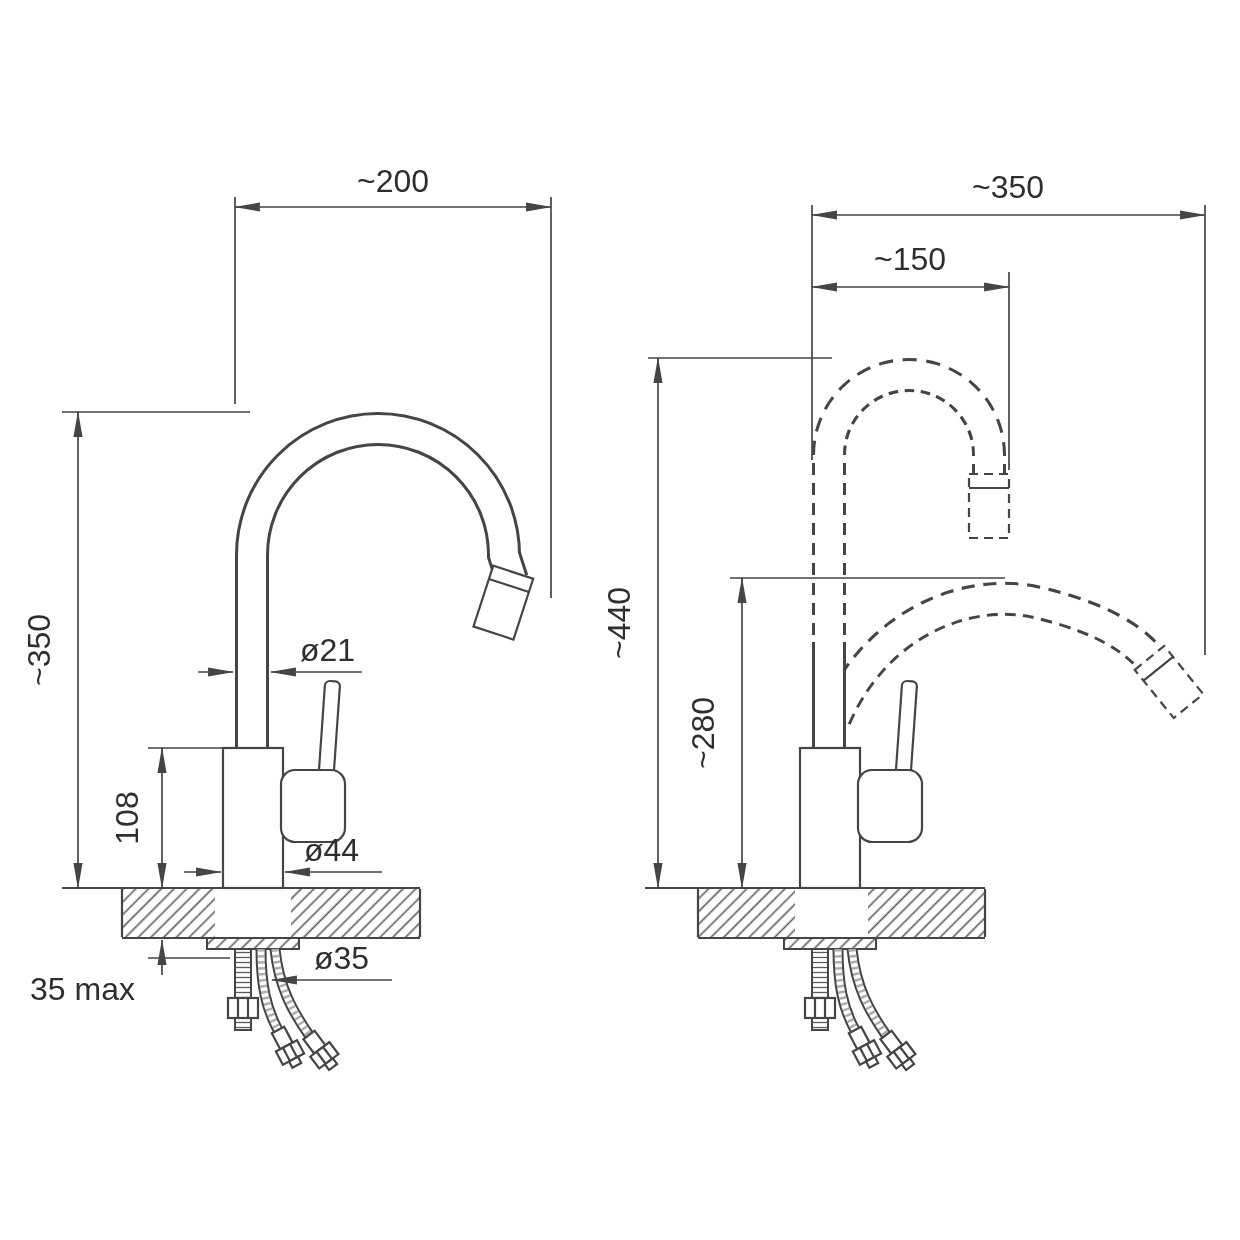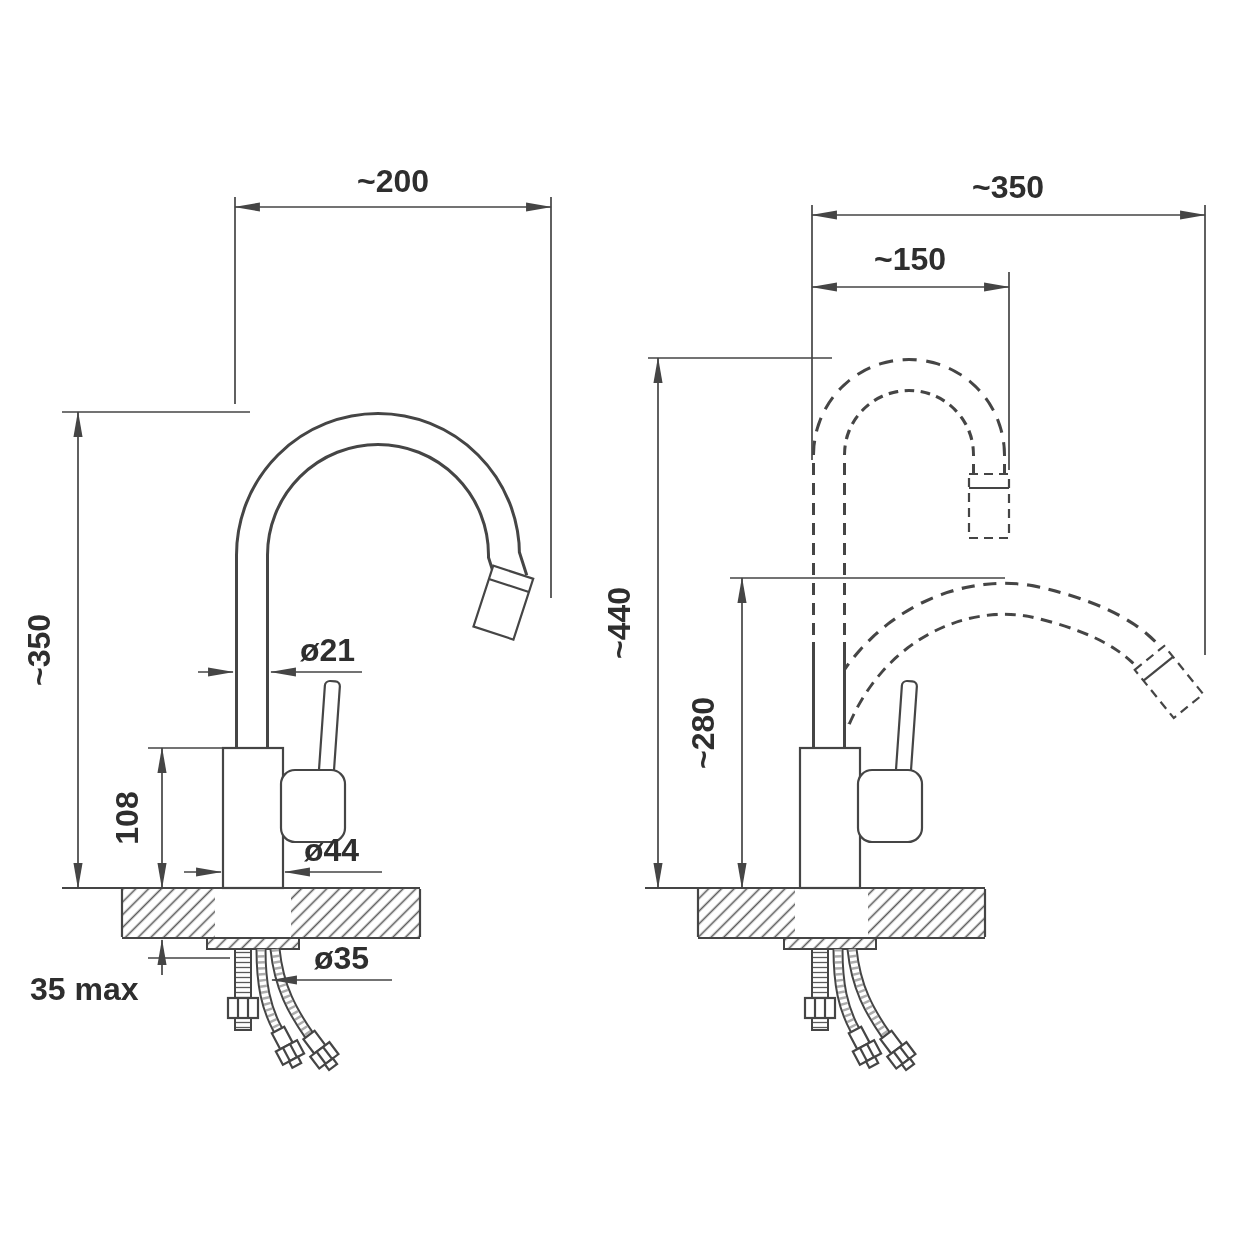--- a/index.html
+++ b/index.html
@@ -1,16 +1,16 @@
 <!DOCTYPE html>
 <html><head>
 <meta charset="utf-8">
 <style>
   html,body{margin:0;padding:0;background:#ffffff;}
-  .page{width:1240px;height:1240px;background:#ffffff;position:relative;overflow:hidden;font-weight:bold;}
+  .page{width:1240px;height:1240px;background:#ffffff;position:relative;overflow:hidden;}
   svg{display:block;}
   svg text{
     font-family:"Liberation Sans", sans-serif;
     font-size:32px;
     fill:#2e2e2e;
   }
   .ln{stroke:#454545;stroke-width:2.2;fill:none;}
   .fillw{fill:#ffffff;stroke:#454545;stroke-width:2.2;}
   .dim{stroke:#454545;stroke-width:1.7;fill:none;}
   .tube-out{stroke:#454545;stroke-width:34;fill:none;}

